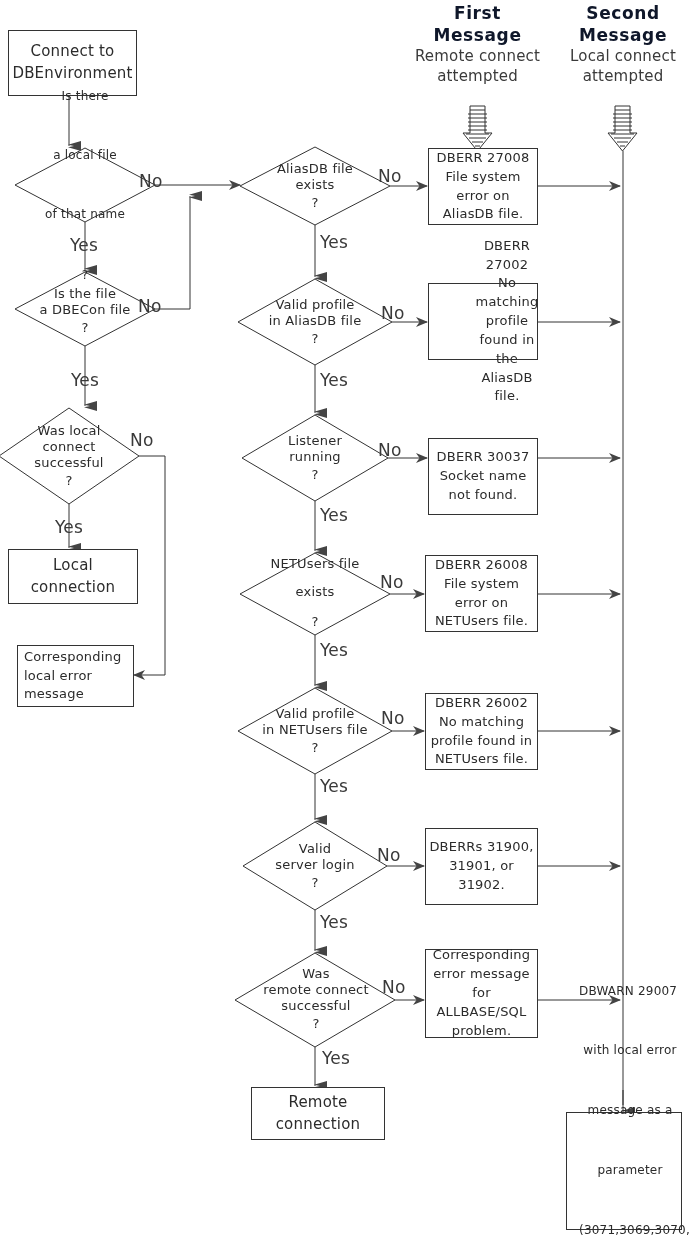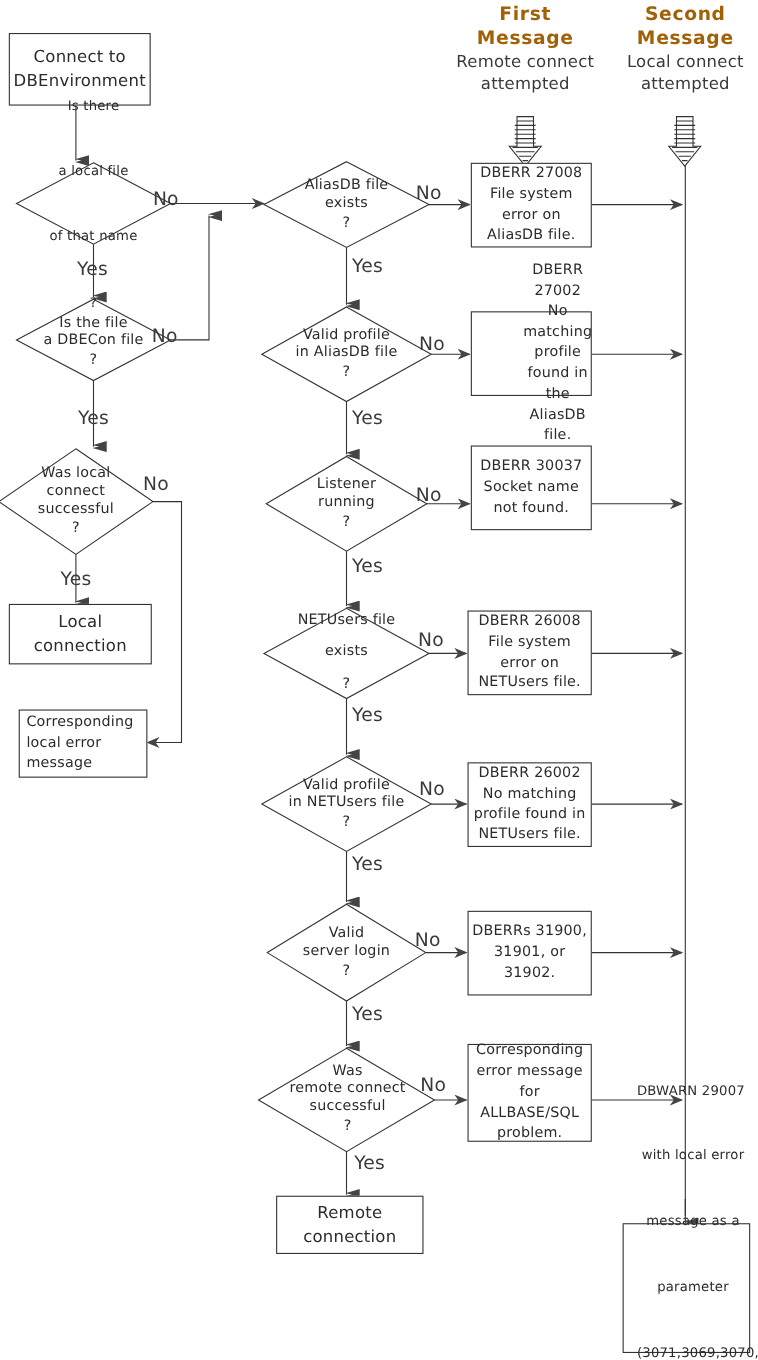--- a/index.html
+++ b/index.html
@@ -32,21 +32,21 @@
     pointer-events:none;
   }
   .dtext .q{display:block;margin-top:2px;}
 
   .edge-label{
     position:absolute;font-size:17px;color:#3a3a3a;letter-spacing:.2px;
     white-space:nowrap;
   }
 
   .hdr{position:absolute;text-align:center;}
-  .hdr .big{font-weight:bold;font-size:17px;line-height:1.3;letter-spacing:.6px;color:#a16207;}
+  .hdr .big{font-weight:bold;font-size:17px;line-height:1.3;letter-spacing:.6px;color:#0f172a;}
   .hdr .sub{font-size:15px;line-height:1.35;color:#3a3a3a;letter-spacing:.2px;}
 
   .fs15{font-size:15px;}
   .fs13{font-size:13px;}
   .fs12{font-size:12px;gap:44px;}
 </style>
 </head>
 <body>
 
 <div id="stage">
@@ -268,21 +268,21 @@
     <span class="ln">AliasDB file.</span>
   </div>
 
   <div class="node box fs13" style="left:428px;top:283px;width:110px;height:77px;flex-direction:column;padding-left:48px;">
     <span class="ln">DBERR 27002</span>
     <span class="ln">No matching</span>
     <span class="ln">profile found in</span>
     <span class="ln">the AliasDB file.</span>
   </div>
 
-  <div class="node box fs13" style="left:428px;top:405px;width:110px;height:77px;flex-direction:column;">
+  <div class="node box fs13" style="left:428px;top:438px;width:110px;height:77px;flex-direction:column;">
     <span class="ln">DBERR 30037</span>
     <span class="ln">Socket name</span>
     <span class="ln">not found.</span>
   </div>
 
   <div class="node box fs13" style="left:425px;top:555px;width:113px;height:77px;flex-direction:column;">
     <span class="ln">DBERR 26008</span>
     <span class="ln">File system</span>
     <span class="ln">error on</span>
     <span class="ln">NETUsers file.</span>

